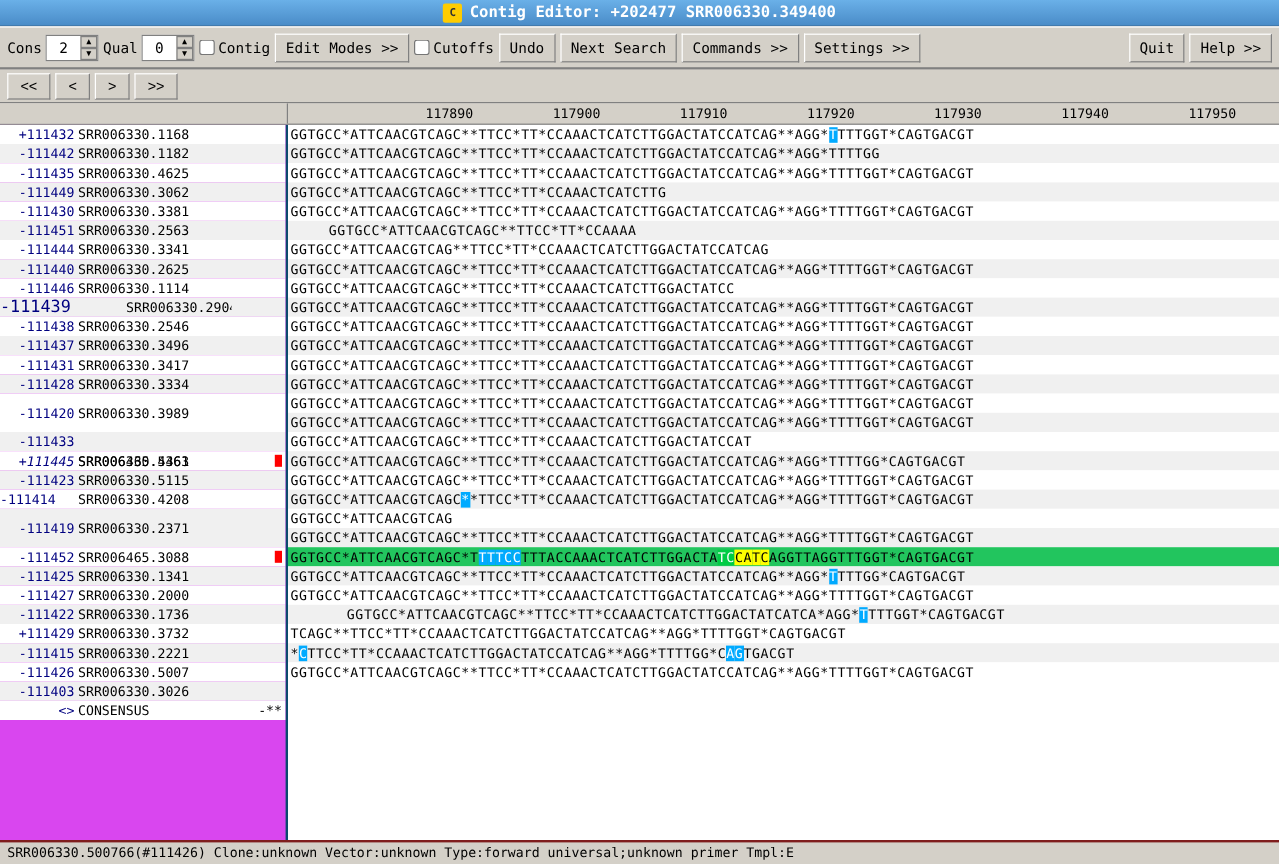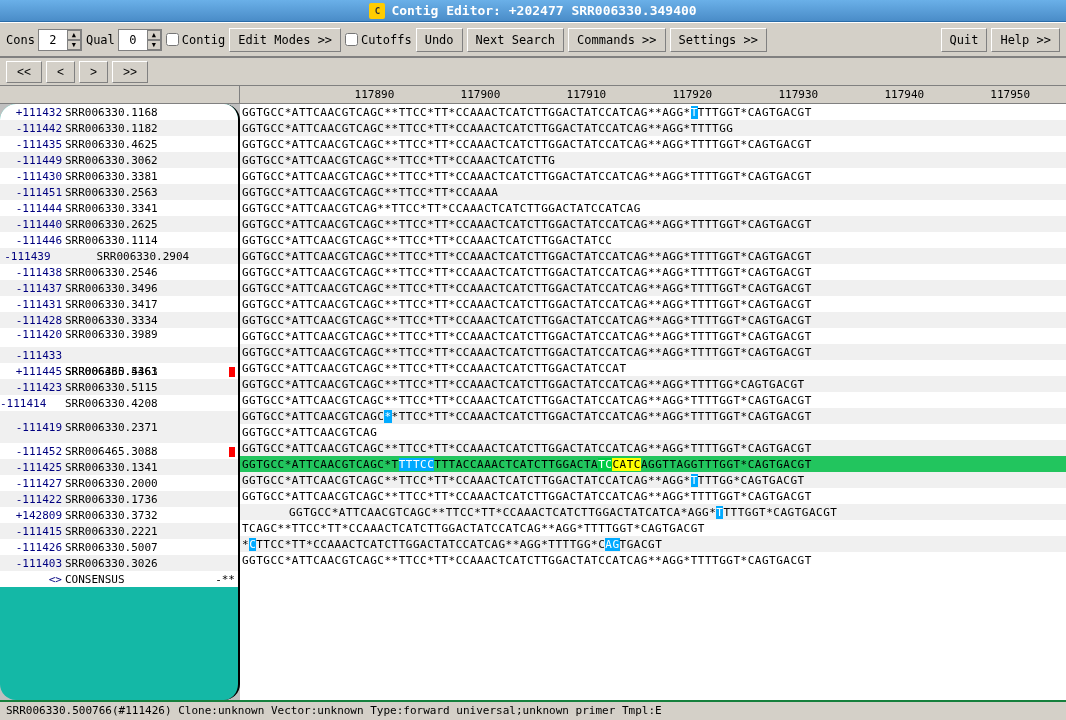--- a/index.html
+++ b/index.html
@@ -177,21 +177,21 @@
       background: #f0f0f0;
     }
     .label-row {
       display: flex;
       align-items: center;
       height: 16px;
       font-size: 11px;
     }
     #status-bar {
       background: #d4d0c8;
-      border-top: 2px solid #15803d;
+      border-top: 2px solid #7f1d1d;
       padding: 2px 6px;
       font-size: 11px;
       height: 20px;
       overflow: hidden;
       white-space: nowrap;
     }
   </style>
 </head>
 <body>
 
@@ -251,21 +251,21 @@
   <div id="ruler-row" style="display:flex; height:18px; background:#d4d0c8; border-bottom:1px solid #808080;">
     <div class="fixed-cols" style="width:240px;min-width:240px;border-right:1px solid #808080;"></div>
     <div style="flex:1;overflow:hidden;font-size:11px;font-family:monospace;padding:2px 0 0 2px;letter-spacing:0;white-space:nowrap;">
       <span>
         &nbsp;&nbsp;&nbsp;&nbsp;&nbsp;&nbsp;&nbsp;&nbsp;&nbsp;&nbsp;&nbsp;&nbsp;&nbsp;&nbsp;&nbsp;&nbsp;&nbsp;117890&nbsp;&nbsp;&nbsp;&nbsp;&nbsp;&nbsp;&nbsp;&nbsp;&nbsp;&nbsp;117900&nbsp;&nbsp;&nbsp;&nbsp;&nbsp;&nbsp;&nbsp;&nbsp;&nbsp;&nbsp;117910&nbsp;&nbsp;&nbsp;&nbsp;&nbsp;&nbsp;&nbsp;&nbsp;&nbsp;&nbsp;117920&nbsp;&nbsp;&nbsp;&nbsp;&nbsp;&nbsp;&nbsp;&nbsp;&nbsp;&nbsp;117930&nbsp;&nbsp;&nbsp;&nbsp;&nbsp;&nbsp;&nbsp;&nbsp;&nbsp;&nbsp;117940&nbsp;&nbsp;&nbsp;&nbsp;&nbsp;&nbsp;&nbsp;&nbsp;&nbsp;&nbsp;117950&nbsp;&nbsp;&nbsp;&nbsp;&nbsp;&nbsp;&nbsp;&nbsp;&nbsp;&nbsp;117960
       </span>
     </div>
   </div>
 
   <div id="sequence-container" style="display:flex;flex:1;overflow:hidden;">
-    <div id="row-labels" style="width:240px;min-width:240px;overflow:hidden;background:#14b8a6;border-right:2px solid #000000;border-radius:16px;">
+    <div id="row-labels" style="width:240px;min-width:240px;overflow:hidden;background:#d946ef;border-right:2px solid #0c4a6e;">
     <div class="label-row" style="height: 16px; display: flex; align-items: center; font-family: monospace; font-size: 11px; background: white;">
           <span style="width: 65px; text-align: right; padding-right: 3px; color: rgb(0, 0, 128); font-size: 11px;">+111432</span>
           <span style="width: 115px; overflow: hidden; font-size: 11px; color: rgb(0, 0, 0);">SRR006330.1168</span>
           <span style="width: 58px; text-align: right; padding-right: 3px; font-size: 11px;"></span>
         </div>
         <div class="label-row" style="height: 16px; display: flex; align-items: center; font-family: monospace; font-size: 11px; background: rgb(240, 240, 240);">
           <span style="width: 65px; text-align: right; padding-right: 3px; color: rgb(0, 0, 128); font-size: 11px;">-111442</span>
           <span style="width: 115px; overflow: hidden; font-size: 11px; color: rgb(0, 0, 0);">SRR006330.1182</span>
           <span style="width: 58px; text-align: right; padding-right: 3px; font-size: 11px;"></span>
         </div>
@@ -298,21 +298,21 @@
           <span style="width: 65px; text-align: right; padding-right: 3px; color: rgb(0, 0, 128); font-size: 11px;">-111440</span>
           <span style="width: 115px; overflow: hidden; font-size: 11px; color: rgb(0, 0, 0);">SRR006330.2625</span>
           <span style="width: 58px; text-align: right; padding-right: 3px; font-size: 11px;"></span>
         </div>
         <div class="label-row" style="height: 16px; display: flex; align-items: center; font-family: monospace; font-size: 11px; background: white;">
           <span style="width: 65px; text-align: right; padding-right: 3px; color: rgb(0, 0, 128); font-size: 11px;">-111446</span>
           <span style="width: 115px; overflow: hidden; font-size: 11px; color: rgb(0, 0, 0);">SRR006330.1114</span>
           <span style="width: 58px; text-align: right; padding-right: 3px; font-size: 11px;"></span>
         </div>
         <div class="label-row" style="height: 16px; display: flex; align-items: center; font-family: monospace; font-size: 11px; background: rgb(240, 240, 240);">
-          <span style="width: 65px; text-align: right; padding-right: 3px; color: rgb(0, 0, 128); font-size: 11px;">-111439</span>
+          <span style="width: 65px; text-align: right; padding-right: 3px; color: rgb(0, 0, 128); font-size: 14px;">-111439</span>
           <span style="width: 115px; overflow: hidden; font-size: 11px; color: rgb(0, 0, 0); margin-left: 43px;">SRR006330.2904</span>
           <span style="width: 58px; text-align: right; padding-right: 3px; font-size: 11px;"></span>
         </div>
         <div class="label-row" style="height: 16px; display: flex; align-items: center; font-family: monospace; font-size: 11px; background: white;">
           <span style="width: 65px; text-align: right; padding-right: 3px; color: rgb(0, 0, 128); font-size: 11px;">-111438</span>
           <span style="width: 115px; overflow: hidden; font-size: 11px; color: rgb(0, 0, 0);">SRR006330.2546</span>
           <span style="width: 58px; text-align: right; padding-right: 3px; font-size: 11px;"></span>
         </div>
         <div class="label-row" style="height: 16px; display: flex; align-items: center; font-family: monospace; font-size: 11px; background: rgb(240, 240, 240);">
           <span style="width: 65px; text-align: right; padding-right: 3px; color: rgb(0, 0, 128); font-size: 11px;">-111437</span>
@@ -322,32 +322,32 @@
         <div class="label-row" style="height: 16px; display: flex; align-items: center; font-family: monospace; font-size: 11px; background: white;">
           <span style="width: 65px; text-align: right; padding-right: 3px; color: rgb(0, 0, 128); font-size: 11px;">-111431</span>
           <span style="width: 115px; overflow: hidden; font-size: 11px; color: rgb(0, 0, 0);">SRR006330.3417</span>
           <span style="width: 58px; text-align: right; padding-right: 3px; font-size: 11px;"></span>
         </div>
         <div class="label-row" style="height: 16px; display: flex; align-items: center; font-family: monospace; font-size: 11px; background: rgb(240, 240, 240);">
           <span style="width: 65px; text-align: right; padding-right: 3px; color: rgb(0, 0, 128); font-size: 11px;">-111428</span>
           <span style="width: 115px; overflow: hidden; font-size: 11px; color: rgb(0, 0, 0);">SRR006330.3334</span>
           <span style="width: 58px; text-align: right; padding-right: 3px; font-size: 11px;"></span>
         </div>
-        <div class="label-row" style="height: 19px; display: flex; align-items: flex-start; font-family: monospace; font-size: 11px; background: white;">
+        <div class="label-row" style="height: 32px; display: flex; align-items: center; font-family: monospace; font-size: 11px; background: white;">
           <span style="width: 65px; text-align: right; padding-right: 3px; color: rgb(0, 0, 128); font-size: 11px;">-111420</span>
           <span style="width: 115px; overflow: hidden; font-size: 11px; color: rgb(0, 0, 0);">SRR006330.3989</span>
           <span style="width: 58px; text-align: right; padding-right: 3px; font-size: 11px;"></span>
         </div>
         <div class="label-row" style="height: 16px; display: flex; align-items: center; font-family: monospace; font-size: 11px; background: rgb(240, 240, 240);">
           <span style="width: 65px; text-align: right; padding-right: 3px; color: rgb(0, 0, 128); font-size: 11px;">-111433</span>
           <span style="width: 115px; overflow: hidden; font-size: 11px; color: rgb(0, 0, 0); margin-top: 32px;">SRR006330.4461</span>
           <span style="width: 58px; text-align: right; padding-right: 3px; font-size: 11px;"></span>
         </div>
         <div class="label-row" style="height: 16px; display: flex; align-items: center; font-family: monospace; font-size: 11px; background: white;">
-          <span style="width: 65px; text-align: right; padding-right: 3px; color: rgb(0, 0, 128); font-size: 11px;">+111445</span>
+          <span style="width: 65px; text-align: right; padding-right: 3px; color: rgb(0, 0, 128); font-size: 11px; font-style: italic;">+111445</span>
           <span style="width: 115px; overflow: hidden; font-size: 11px; color: rgb(0, 0, 0);">SRR006465.5363</span>
           <span style="width: 58px; text-align: right; padding-right: 3px; font-size: 11px;"><span style="display: inline-block; width: 6px; height: 10px; background: rgb(255, 0, 0); vertical-align: middle;"></span></span>
         </div>
         <div class="label-row" style="height: 16px; display: flex; align-items: center; font-family: monospace; font-size: 11px; background: rgb(240, 240, 240);">
           <span style="width: 65px; text-align: right; padding-right: 3px; color: rgb(0, 0, 128); font-size: 11px;">-111423</span>
           <span style="width: 115px; overflow: hidden; font-size: 11px; color: rgb(0, 0, 0);">SRR006330.5115</span>
           <span style="width: 58px; text-align: right; padding-right: 3px; font-size: 11px;"></span>
         </div>
         <div class="label-row" style="height: 16px; display: flex; align-items: center; font-family: monospace; font-size: 11px; background: white;">
           <span style="width: 65px; padding-right: 3px; color: rgb(0, 0, 128); font-size: 11px;">-111414</span>
@@ -373,21 +373,21 @@
           <span style="width: 65px; text-align: right; padding-right: 3px; color: rgb(0, 0, 128); font-size: 11px;">-111427</span>
           <span style="width: 115px; overflow: hidden; font-size: 11px; color: rgb(0, 0, 0);">SRR006330.2000</span>
           <span style="width: 58px; text-align: right; padding-right: 3px; font-size: 11px;"></span>
         </div>
         <div class="label-row" style="height: 16px; display: flex; align-items: center; font-family: monospace; font-size: 11px; background: rgb(240, 240, 240);">
           <span style="width: 65px; text-align: right; padding-right: 3px; color: rgb(0, 0, 128); font-size: 11px;">-111422</span>
           <span style="width: 115px; overflow: hidden; font-size: 11px; color: rgb(0, 0, 0);">SRR006330.1736</span>
           <span style="width: 58px; text-align: right; padding-right: 3px; font-size: 11px;"></span>
         </div>
         <div class="label-row" style="height: 16px; display: flex; align-items: center; font-family: monospace; font-size: 11px; background: white;">
-          <span style="width: 65px; text-align: right; padding-right: 3px; color: rgb(0, 0, 128); font-size: 11px;">+142809</span>
+          <span style="width: 65px; text-align: right; padding-right: 3px; color: rgb(0, 0, 128); font-size: 11px;">+111429</span>
           <span style="width: 115px; overflow: hidden; font-size: 11px; color: rgb(0, 0, 0);">SRR006330.3732</span>
           <span style="width: 58px; text-align: right; padding-right: 3px; font-size: 11px;"></span>
         </div>
         <div class="label-row" style="height: 16px; display: flex; align-items: center; font-family: monospace; font-size: 11px; background: rgb(240, 240, 240);">
           <span style="width: 65px; text-align: right; padding-right: 3px; color: rgb(0, 0, 128); font-size: 11px;">-111415</span>
           <span style="width: 115px; overflow: hidden; font-size: 11px; color: rgb(0, 0, 0);">SRR006330.2221</span>
           <span style="width: 58px; text-align: right; padding-right: 3px; font-size: 11px;"></span>
         </div>
         <div class="label-row" style="height: 16px; display: flex; align-items: center; font-family: monospace; font-size: 11px; background: white;">
           <span style="width: 65px; text-align: right; padding-right: 3px; color: rgb(0, 0, 128); font-size: 11px;">-111426</span>
@@ -414,21 +414,21 @@
         </div>
         <div class="seq-row" style="height: 16px; display: flex; align-items: center; font-family: monospace; font-size: 11px; background: white;">
           <span style="font-size: 11px; letter-spacing: 0.5px; color: rgb(0, 0, 0); white-space: nowrap; padding-left: 2px;">GGTGCC*ATTCAACGTCAGC**TTCC*TT*CCAAACTCATCTTGGACTATCCATCAG**AGG*TTTTGGT*CAGTGACGT</span>
         </div>
         <div class="seq-row" style="height: 16px; display: flex; align-items: center; font-family: monospace; font-size: 11px; background: rgb(240, 240, 240);">
           <span style="font-size: 11px; letter-spacing: 0.5px; color: rgb(0, 0, 0); white-space: nowrap; padding-left: 2px;">GGTGCC*ATTCAACGTCAGC**TTCC*TT*CCAAACTCATCTTG</span>
         </div>
         <div class="seq-row" style="height: 16px; display: flex; align-items: center; font-family: monospace; font-size: 11px; background: white;">
           <span style="font-size: 11px; letter-spacing: 0.5px; color: rgb(0, 0, 0); white-space: nowrap; padding-left: 2px;">GGTGCC*ATTCAACGTCAGC**TTCC*TT*CCAAACTCATCTTGGACTATCCATCAG**AGG*TTTTGGT*CAGTGACGT</span>
         </div>
-        <div class="seq-row" style="height: 16px; display: flex; align-items: center; font-family: monospace; font-size: 11px; background: rgb(240, 240, 240);">
+        <div class="seq-row" style="height: 16px; display: flex; align-items: center; font-family: monospace; font-size: 11px; background: rgb(240, 240, 240); padding-left: 32px;">
           <span style="font-size: 11px; letter-spacing: 0.5px; color: rgb(0, 0, 0); white-space: nowrap; padding-left: 2px;">GGTGCC*ATTCAACGTCAGC**TTCC*TT*CCAAAA</span>
         </div>
         <div class="seq-row" style="height: 16px; display: flex; align-items: center; font-family: monospace; font-size: 11px; background: white;">
           <span style="font-size: 11px; letter-spacing: 0.5px; color: rgb(0, 0, 0); white-space: nowrap; padding-left: 2px;">GGTGCC*ATTCAACGTCAG**TTCC*TT*CCAAACTCATCTTGGACTATCCATCAG</span>
         </div>
         <div class="seq-row" style="height: 16px; display: flex; align-items: center; font-family: monospace; font-size: 11px; background: rgb(240, 240, 240);">
           <span style="font-size: 11px; letter-spacing: 0.5px; color: rgb(0, 0, 0); white-space: nowrap; padding-left: 2px;">GGTGCC*ATTCAACGTCAGC**TTCC*TT*CCAAACTCATCTTGGACTATCCATCAG**AGG*TTTTGGT*CAGTGACGT</span>
         </div>
         <div class="seq-row" style="height: 16px; display: flex; align-items: center; font-family: monospace; font-size: 11px; background: white;">
           <span style="font-size: 11px; letter-spacing: 0.5px; color: rgb(0, 0, 0); white-space: nowrap; padding-left: 2px;">GGTGCC*ATTCAACGTCAGC**TTCC*TT*CCAAACTCATCTTGGACTATCC</span>

